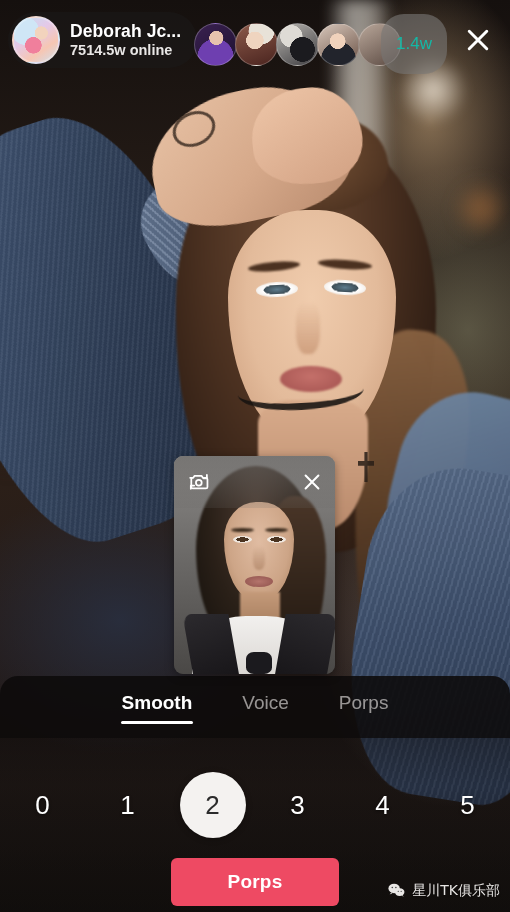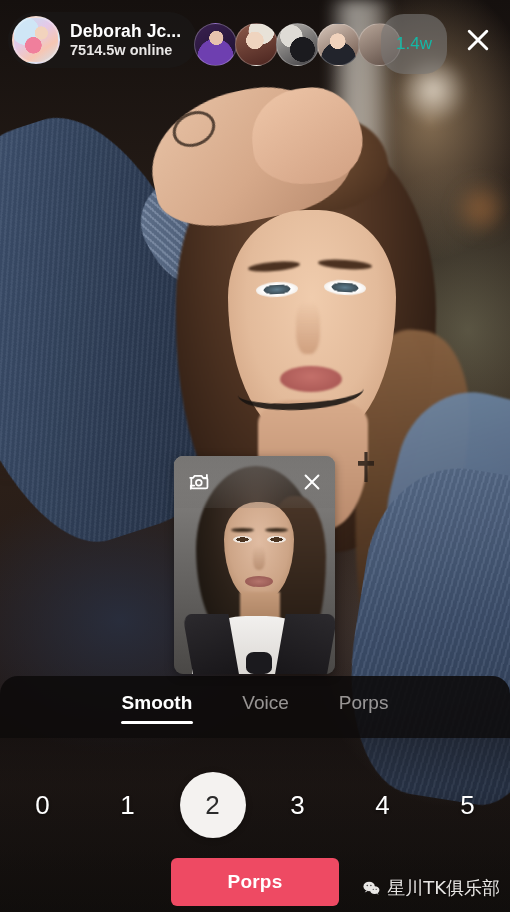--- a/index.html
+++ b/index.html
@@ -287,21 +287,21 @@
   .apply-btn {
     width:168px; height:48px; border-radius:6px; border:none;
     background:#ee4a63; color:#fff; font-size:19px; font-weight:600;
     font-family:"Liberation Sans", sans-serif; letter-spacing:.2px; cursor:pointer;
   }
 
   
   .watermark { position:absolute; right:10px; bottom:12px; z-index:40;
     display:flex; align-items:center; gap:6px; }
   .wm-icon { width:19px; height:19px; flex:none; }
-  .wm-text { color:#e8e6e4; font-size:18px; font-weight:500;
+  .wm-text { color:#e8e6e4; font-size:14px; font-weight:500;
     font-family:"DejaVu Sans", sans-serif; text-shadow:0 1px 2px rgba(0,0,0,.5); }
 </style>
 </head>
 <body>
 
 <div id="app">
 
   <div class="video-bg">
     <div class="bg-base"></div>
     <div class="bg-step"></div>

